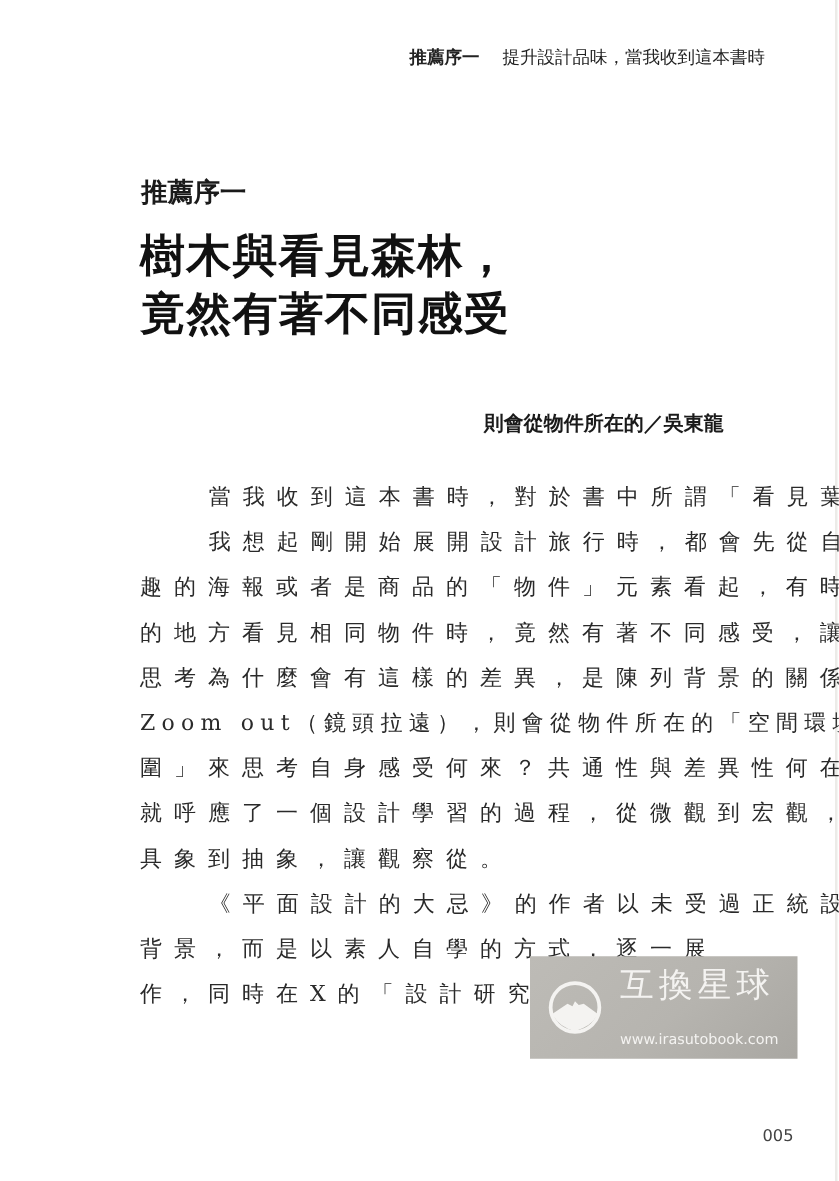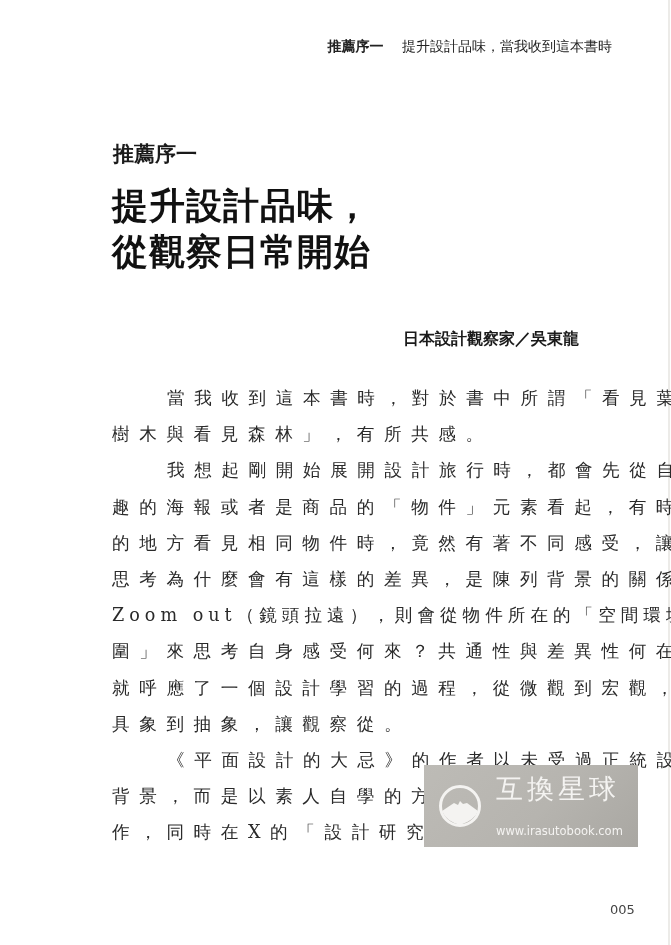--- a/index.html
+++ b/index.html
@@ -72,29 +72,28 @@
 <div class="edge-line"></div>
 
 <div class="running-header">
   <span class="section">推薦序一</span>
   <span class="rh-title">提升設計品味，當我收到這本書時</span>
 </div>
 
 <div class="chapter-label">推薦序一</div>
 
 <h1 class="chapter-title">
-  <span>提升設計品味，</span>
-  <span>從觀察日常開始</span>
+  <span>樹木與看見森林，</span>
+  <span>竟然有著不同感受</span>
 </h1>
 
-<div class="author">日本設計觀察家／吳東龍</div>
+<div class="author">則會從物件所在的／吳東龍</div>
 
 <div class="body-text">
   <span class="line indent">當我收到這本書時，對於書中所謂「看見葉子、看見</span>
-  <span class="line">樹木與看見森林」，有所共感。</span>
   <span class="line indent">我想起剛開始展開設計旅行時，都會先從自己感興</span>
   <span class="line">趣的海報或者是商品的「物件」元素看起，有時候在不同</span>
   <span class="line">的地方看見相同物件時，竟然有著不同感受，讓我不禁去</span>
   <span class="line">思考為什麼會有這樣的差異，是陳列背景的關係？後來再</span>
   <span class="line" style="letter-spacing:5px">Zoom out（鏡頭拉遠），則會從物件所在的「空間環境與氛</span>
   <span class="line">圍」來思考自身感受何來？共通性與差異性何在？這或許</span>
   <span class="line">就呼應了一個設計學習的過程，從微觀到宏觀，讓觀察從</span>
   <span class="line">具象到抽象，讓觀察從。</span>
   <span class="line indent">《平面設計的大忌》的作者以未受過正統設計的教育</span>
   <span class="line">背景，而是以素人自學的方式，逐一展</span>

